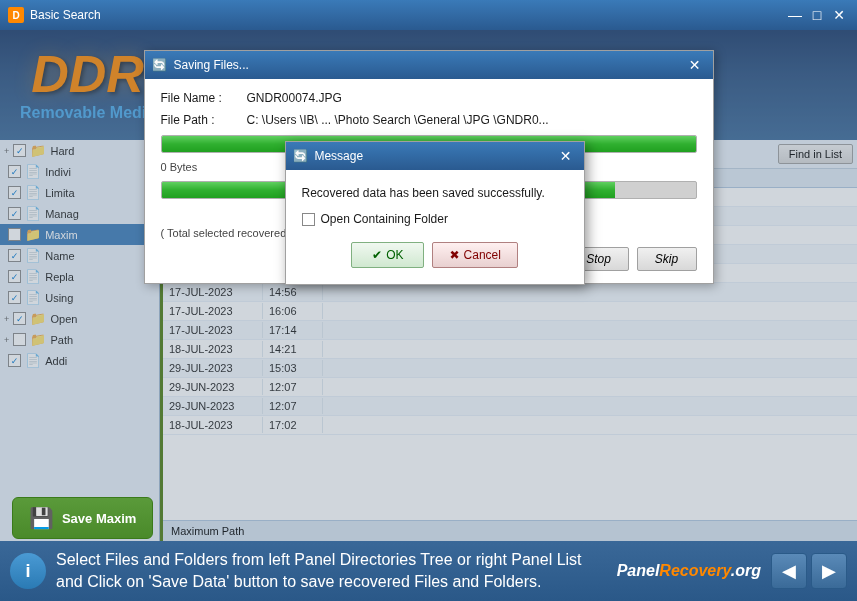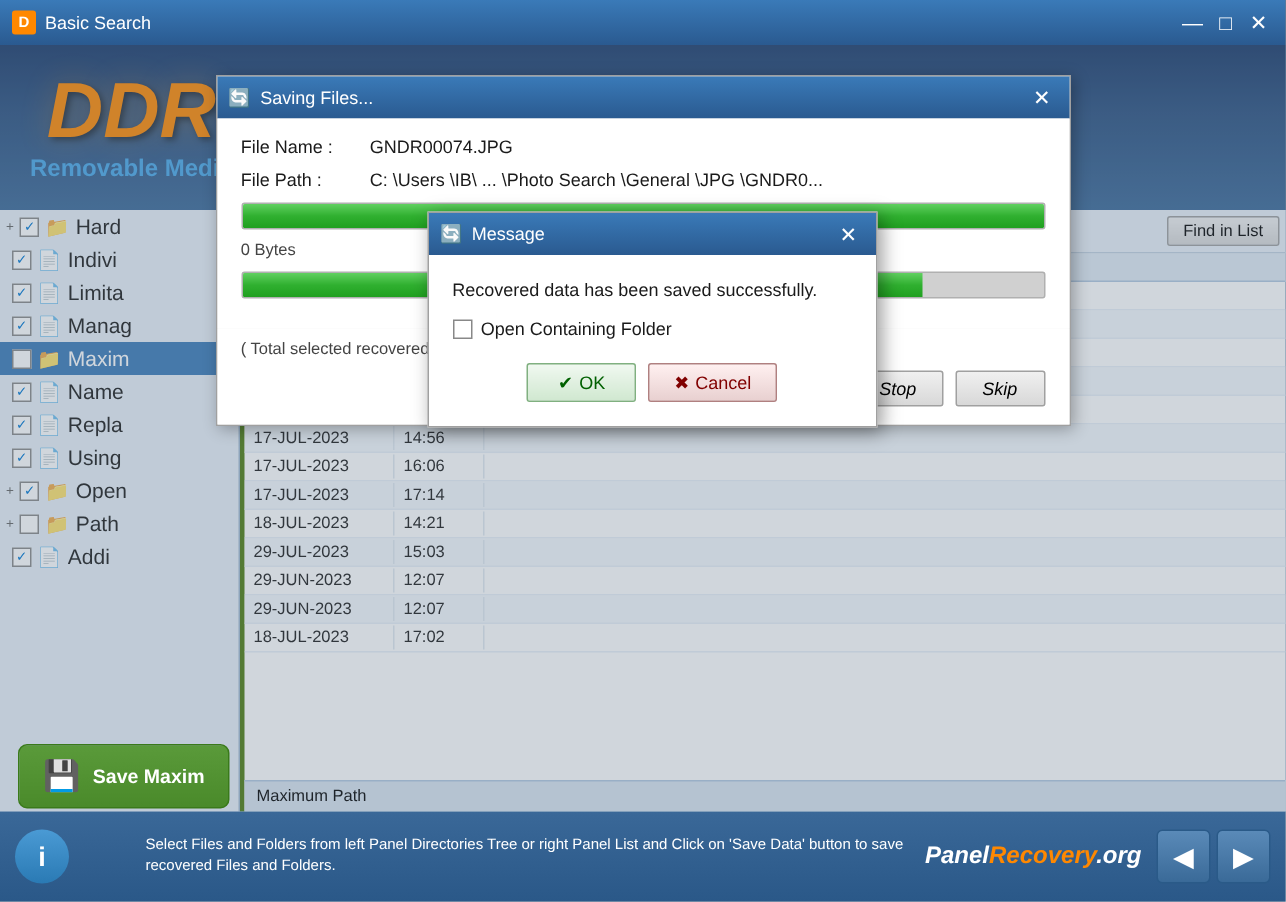--- a/index.html
+++ b/index.html
@@ -135,21 +135,21 @@
       align-items: center;
       justify-content: center;
       font-size: 9px;
       flex-shrink: 0;
     }
     .checkbox.checked { color: #0078d4; }
     .folder-icon {
       font-size: 13px;
     }
     .item-label {
-      font-size: 14px;
+      font-size: 11px;
       overflow: hidden;
       text-overflow: ellipsis;
       white-space: nowrap;
     }
     .expand-icon {
       font-size: 9px;
       color: #666;
     }
 
     
@@ -228,24 +228,23 @@
       display: flex;
       align-items: center;
       justify-content: center;
       color: white;
       font-size: 18px;
       font-weight: bold;
       flex-shrink: 0;
     }
     .bottom-text {
       color: white;
-      font-size: 10px;
+      font-size: 16px;
       flex: 1;
       line-height: 1.4;
-      margin-left: 41px;
     }
     .free-recovery-logo {
       font-size: 16px;
       font-style: italic;
       font-weight: bold;
     }
     .free-part { color: white; }
     .recovery-part { color: #ff8800; }
     .org-part { color: white; }
 

